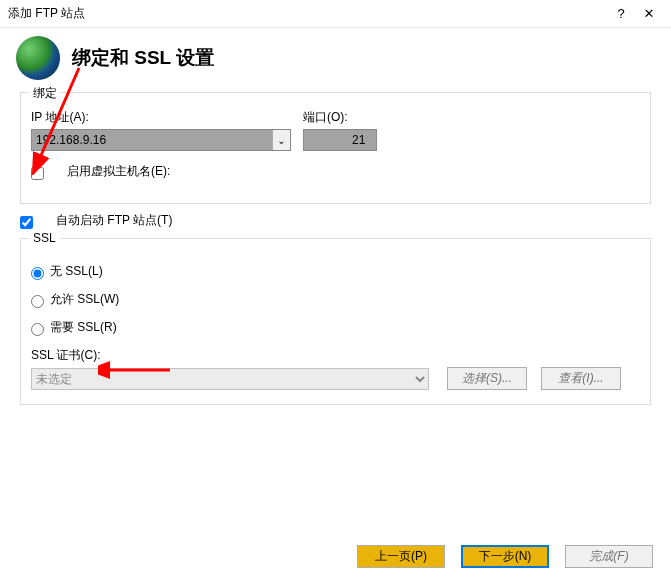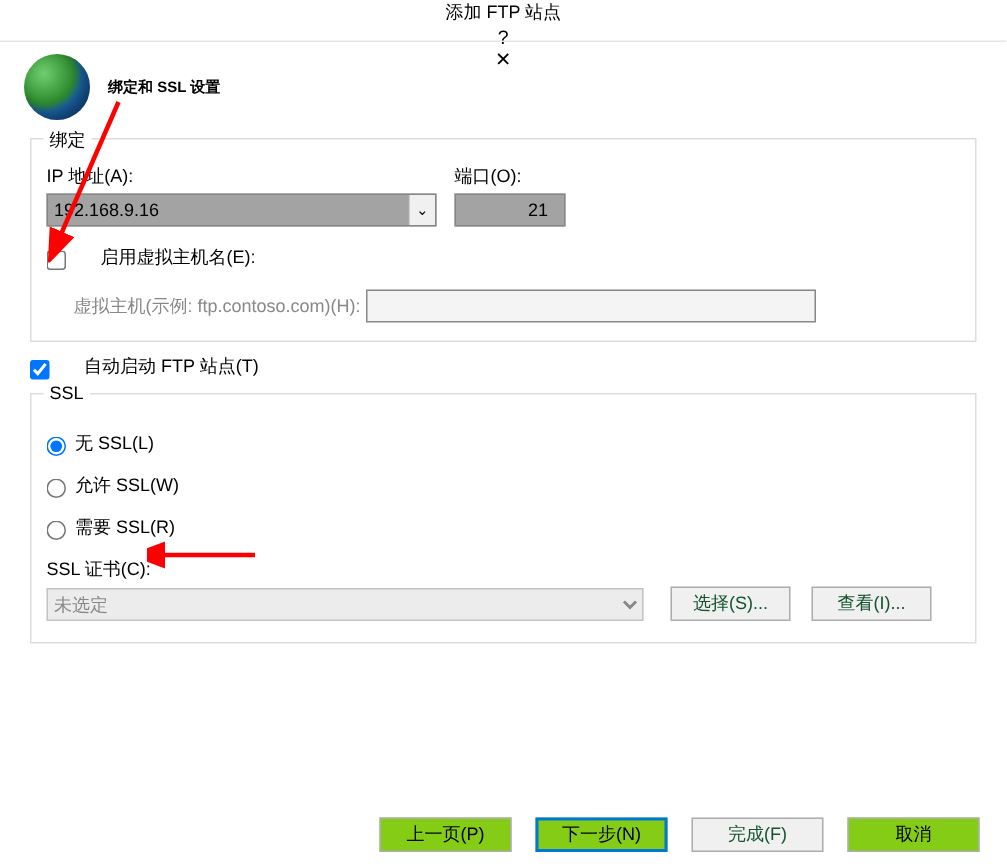--- a/index.html
+++ b/index.html
@@ -11,36 +11,35 @@
       height: 578px;
       position: relative;
       color: #000;
     }
     .titlebar {
       height: 28px;
       display: flex;
       align-items: center;
       padding: 0 8px;
       border-bottom: 1px solid #e5e5e5;
-      flex-direction: column;
     }
     .titlebar .title { flex: 1; font-size: 12px; }
     .titlebar .ctrl { width: 28px; text-align: center; font-size: 13px; cursor: default; }
     .header {
       display: flex;
       align-items: center;
       padding: 8px 16px 12px 16px;
     }
     .globe {
       width: 44px; height: 44px; border-radius: 50%;
       background: radial-gradient(circle at 30% 30%, #6fcf6f 0%, #2d8a2d 45%, #1a5d9e 60%, #0b3c6e 100%);
       margin-right: 12px;
       box-shadow: inset -4px -4px 8px rgba(0,0,0,0.25);
     }
-    .header h1 { font-size: 10px; font-weight: bold; }
+    .header h1 { font-size: 19px; font-weight: bold; }
     .content {
       padding: 0 20px 8px 20px;
     }
     .section {
       border: 1px solid #ddd;
       margin-bottom: 8px;
       position: relative;
       padding: 16px 10px 12px 10px;
       background: #fff;
     }
@@ -77,24 +76,24 @@
       width: 13px; height: 13px; margin: 0; cursor: default;
     }
     .radio-row { display: flex; align-items: center; gap: 6px; margin: 8px 0; }
     select.cert {
       width: 100%; height: 22px; border: 1px solid #aaa;
       background: #e5e5e5; font-family: inherit; font-size: 12px;
       color: #555;
     }
     button.btn {
       height: 23px; min-width: 80px; border: 1px solid #adadad;
-      background: #84cc16; font-family: inherit; font-size: 12px;
+      background: #eab308; font-family: inherit; font-size: 12px;
       cursor: default;
     }
-    button.btn:disabled { color: #14532d; background: #f0f0f0; }
+    button.btn:disabled { color: #737373; background: #f0f0f0; font-style: italic; }
     .ssl-btns { display: flex; gap: 14px; margin-left: 18px; }
     .footer {
       position: absolute; bottom: 10px; left: 0; right: 0;
       display: flex; justify-content: flex-end; gap: 16px;
       padding-right: 18px;
     }
     .footer .btn { min-width: 88px; }
     .footer .btn.primary { border: 2px solid #0078d7; }
     .arrow-svg { position: absolute; pointer-events: none; }
   </style>
@@ -125,24 +124,20 @@
         </div>
       </div>
       <div class="col" style="width:66px;">
         <label>端口(O):</label>
         <input type="text" style="width: 74px; padding-left: 48px;" value="21">
       </div>
     </div>
     <div class="checkbox-row" style="margin-top:12px;">
       <input type="checkbox" style="">
       <label>启用虚拟主机名(E):</label>
-    </div>
-    <div style="padding-left:18px;">
-      <label class="disabled-label">虚拟主机(示例: ftp.contoso.com)(H):</label>
-      <input type="text" class="readonly" disabled="" style="width: 300px; margin-top: 2px; background: rgb(244, 244, 244);" value="">
     </div>
   </div>
 
   <div class="checkbox-row" style="margin:6px 0 6px 0;">
     <input type="checkbox" checked="" style="">
     <label>自动启动 FTP 站点(T)</label>
   </div>
 
   <div class="section" style="padding-bottom:14px;">
     <span class="section-label">SSL</span>
@@ -189,14 +184,13 @@
         <path d="M0,0 L0,6 L8,3 z" fill="#ff0000"></path>
       </marker>
     </defs>
   <line x1="72" y1="10" x2="6" y2="10" stroke="#ff0000" stroke-width="3" marker-end="url(#ah2)"></line>
 </svg>
 
 <div class="footer">
   <button class="btn">上一页(P)</button>
   <button class="btn primary">下一步(N)</button>
   <button class="btn" disabled="">完成(F)</button>
-  <button class="btn">取消</button>
 </div>
 
 </body></html>

